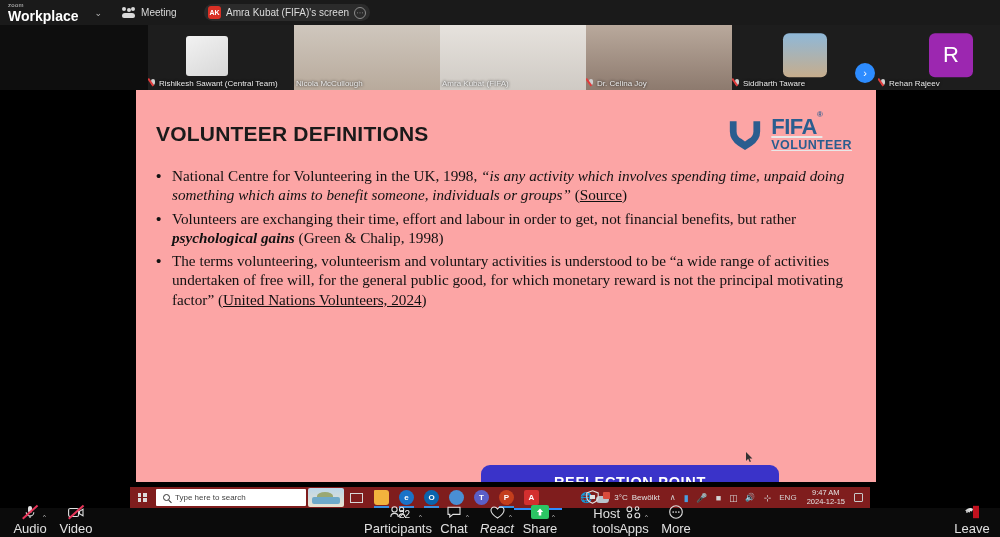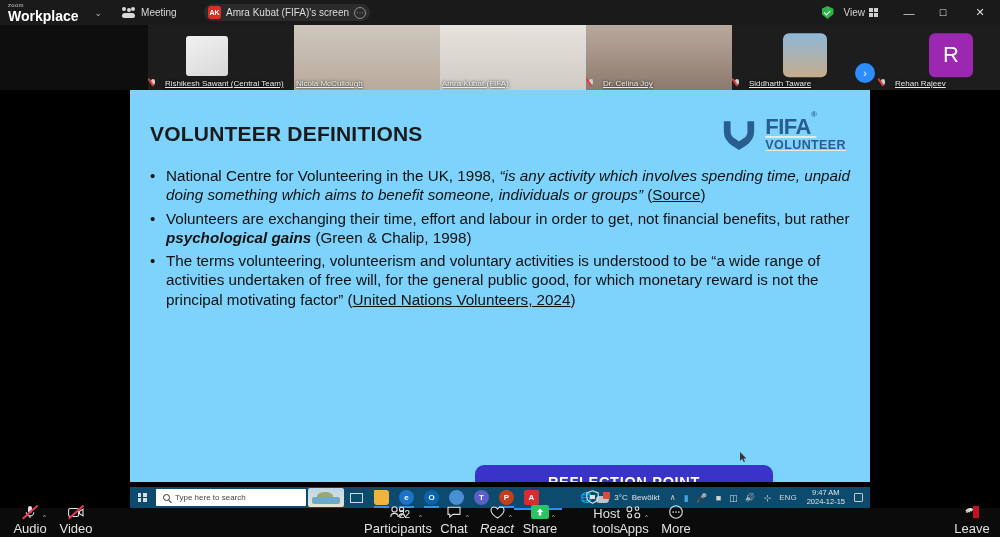--- a/index.html
+++ b/index.html
@@ -59,22 +59,22 @@
 
   
   .filmstrip{
     position:absolute; left:0; top:25px; width:1000px; height:65px;
     background:#0e0e0e;
   }
   .tiles{ position:absolute; left:148px; top:0; height:65px; display:flex; }
   .tile{ position:relative; width:146px; height:65px; background:#202020; overflow:hidden; }
   .tile.active{ outline:2px solid #3ddc84; outline-offset:-2px; }
   .tile .tname{
-    position:absolute; left:2px; bottom:2px; display:flex; align-items:flex-end; gap:9px;
-    font-size:8px; color:#eaeaea; text-shadow:0 0 3px #000; max-width:144px; white-space:nowrap;text-decoration:underline;
+    position:absolute; left:2px; bottom:2px; display:flex; align-items:flex-end; gap:3px;
+    font-size:8px; color:#eaeaea; text-shadow:0 0 3px #000; max-width:144px; white-space:nowrap;
   }
   .micoff{ width:6px;height:9px;position:relative;flex:0 0 auto; }
   .micoff::before{content:"";position:absolute;left:1px;top:0;width:4px;height:6px;border-radius:2px;background:#cfcfcf;}
   .micoff::after{content:"";position:absolute;left:-1px;top:-1px;width:9px;height:1.6px;background:#e23b3b;transform:rotate(55deg);transform-origin:left top;}
   .avatar-sq{ position:absolute; left:50%; top:50%; transform:translate(-50%,-56%);
     width:44px;height:44px;border-radius:6px; display:flex;align-items:center;justify-content:center;
     font-size:22px;color:#fff;font-weight:500; }
   .next-btn{
     position:absolute; left:855px; top:48px; transform:translate(0,-50%);
     width:20px;height:20px;border-radius:50%;background:#2d8cff;color:#fff;
@@ -85,58 +85,58 @@
   .ph-1{ background:#1d1d1d; }
   .ph-1::after{ content:""; position:absolute; left:38px; top:11px; width:42px; height:40px;
      background:linear-gradient(150deg,#f2f2f2,#d7d7d7); border-radius:3px; filter:blur(.4px);}
   .ph-2{ background:linear-gradient(#cfc7bd,#b8aa9c); }
   .ph-3{ background:linear-gradient(#e6e2dd,#cfcac4); }
   .ph-4{ background:linear-gradient(#b9a99c,#8d7a6e); }
   .ph-5{ background:#1d1d1d; }
 
   
   .shared{
-    position:absolute; left:130px; top:90px; width:740px; height:392px; background:#7dd3fc;
+    position:absolute; left:136px; top:90px; width:740px; height:392px; background:#fca5a5;
     overflow:hidden;
   }
   .slide-title{
     position:absolute; left:20px; top:32px; font-size:21px; font-weight:bold; color:#1a1a1a;
     letter-spacing:.2px; font-family:"Liberation Sans", sans-serif;
   }
   .fifa-logo{ position:absolute; right:24px; top:26px; display:flex; align-items:center; gap:7px; }
   .fifa-heart{ width:38px; height:32px; }
   .fifa-words{ line-height:1;text-decoration:underline; }
   .fifa-words .f1{ font-size:22px; font-weight:bold; color:#2a5d8f; letter-spacing:-.5px;}
   .fifa-words .f1 sup{ font-size:8px; top:-9px; position:relative;}
   .fifa-words .f2{ font-size:12.5px; font-weight:bold; color:#2a5d8f; letter-spacing:.4px; margin-top:1px;}
 
   .bullets{ position:absolute; left:20px; top:76px; width:700px; }
   .bullet{ display:flex; font-size:15.2px; line-height:1.27; color:#111;
     margin-bottom:4px; }
   .bullet .dot{ width:16px; flex:0 0 16px; text-align:left; }
-  .bullet .btxt{ flex:1; }
+  .bullet .btxt{ flex:1;font-family:Liberation Serif, serif; }
   .it{ font-style:italic; }
   .bi{ font-style:italic; font-weight:bold; }
   .ul{ text-decoration:underline; }
 
   
   .reflect{
     position:absolute; left:345px; top:375px; width:298px; height:72px;
     background:#3a33c9; border-radius:9px; color:#fff; text-align:center;
     padding-top:9px;
   }
   .reflect .rt{ font-size:14.5px; font-weight:bold; letter-spacing:.7px; }
   .mascot{ position:absolute; left:328px; top:388px; width:60px; height:84px; }
 
   .cursor{ position:absolute; left:610px; top:362px; width:7px; height:10px; }
 
   
   .taskbar{
     position:absolute; left:130px; top:487px; width:740px; height:21px;
-    background:#0c4a6e; display:flex; align-items:center;
+    background:#7f1d1d; display:flex; align-items:center;
   }
   .start{ width:24px;height:21px;display:flex;align-items:center;justify-content:center; }
   .start i{ width:9px;height:9px;display:grid;grid-template:1fr 1fr/1fr 1fr;gap:1.2px;}
   .start i span{ background:#dcdcdc; }
   .searchbox{
     width:150px; height:17px; background:#fff; border-radius:1px;
     display:flex; align-items:center; gap:5px; padding-left:7px; margin-left:2px;
   }
   .searchbox .mag{ width:7px;height:7px;border:1.2px solid #333;border-radius:50%;position:relative;flex:0 0 auto;}
   .searchbox .mag::after{content:"";position:absolute;right:-3px;bottom:-2.5px;width:4px;height:1.2px;background:#333;transform:rotate(45deg);}
@@ -193,35 +193,20 @@
       </span>
     <span class="lbl">Meeting</span>
   </div>
 
   <div class="share-pill">
     <span class="ak">AK</span>
     <span class="nm">Amra Kubat (FIFA)'s screen</span>
     <span class="more-dot">⋯</span>
   </div>
 
-  <div class="tb-right">
-    <span class="shield"></span>
-    <span class="view-grp">
-      <span class="vl">View</span>
-      <span class="grid-ico">
-          <span></span>
-          <span></span>
-          <span></span>
-          <span></span>
-        </span>
-    </span>
-    <span class="wbtn">—</span>
-    <span class="wbtn" style="font-size:9px;">☐</span>
-    <span class="wbtn close">✕</span>
-  </div>
 </div>
 
 <div class="filmstrip">
   <div class="tiles">
 
     <div class="tile">
       <div class="ph ph-1"></div>
       <div class="tname">
         <span class="micoff"></span>
         <span>Rishikesh Sawant (Central Team)</span>

